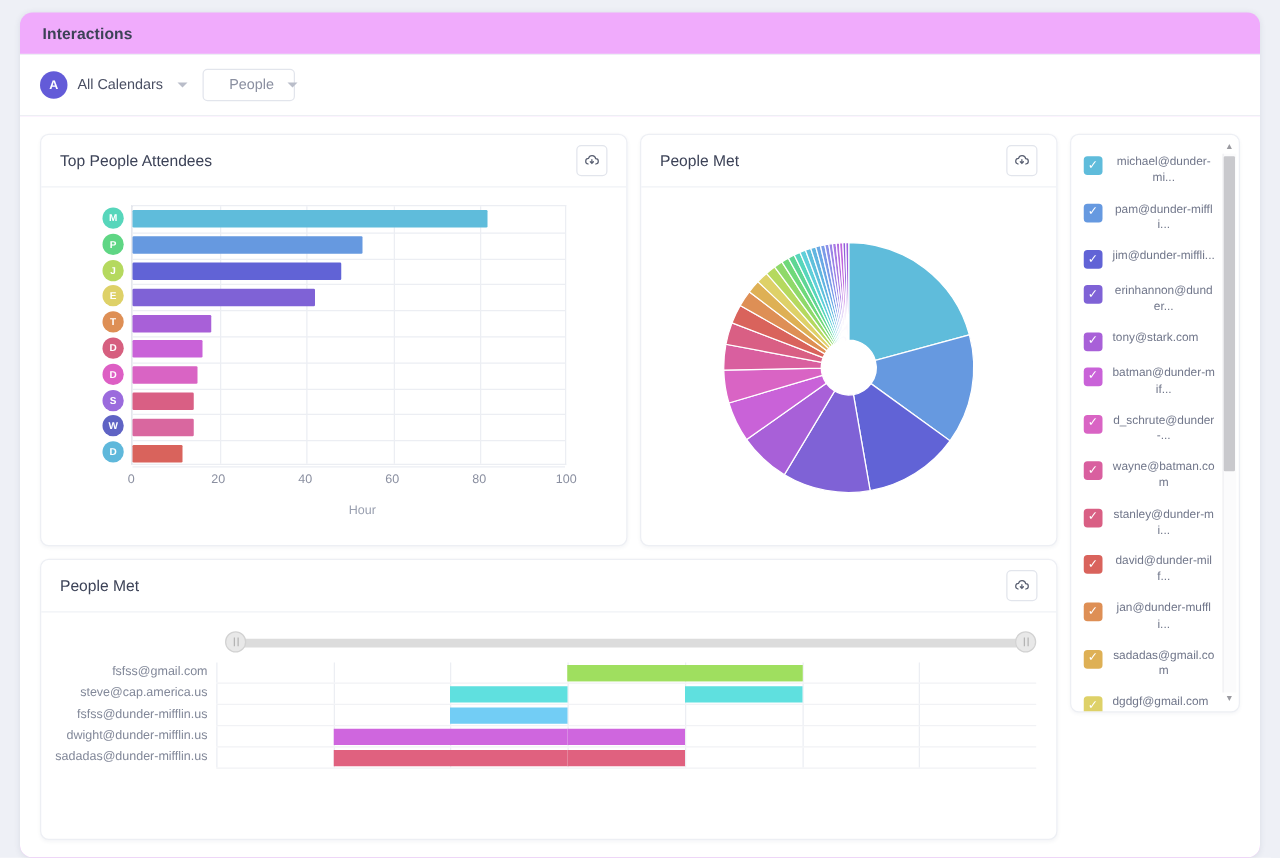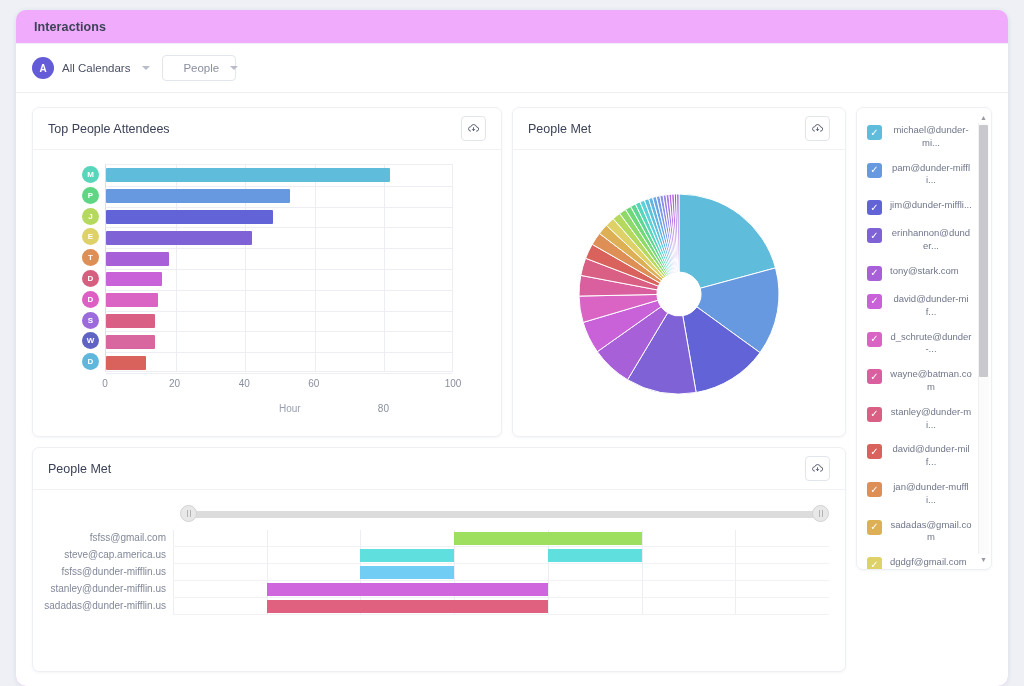--- a/index.html
+++ b/index.html
@@ -192,21 +192,21 @@
           <div class="av" style="top: 99.1px; background: rgb(222, 143, 85);">T</div>
           <div class="av" style="top: 119.9px; background: rgb(214, 95, 127);">D</div>
           <div class="av" style="top: 140.7px; background: rgb(221, 95, 196);">D</div>
           <div class="av" style="top: 161.5px; background: rgb(155, 107, 221);">S</div>
           <div class="av" style="top: 182.3px; background: rgb(95, 99, 196);">W</div>
           <div class="av" style="top: 203.1px; background: rgb(95, 184, 219);">D</div>
           <div class="xt" style="left: 72px; top: 228px;">0</div>
           <div class="xt" style="left: 141.6px; top: 228px;">20</div>
           <div class="xt" style="left: 211.2px; top: 228px;">40</div>
           <div class="xt" style="left: 280.8px; top: 228px;">60</div>
-          <div class="xt" style="left: 350.4px; top: 228px; margin-top: 25px;">80</div>
+          <div class="xt" style="left: 350.4px; top: 228px;">80</div>
           <div class="xt" style="left: 420px; top: 228px;">100</div>
           <div class="xlab">Hour</div>
         </div>
     </div>
 
     <div class="card" id="card-donut">
       <div class="card-head">
         <span class="card-title">People Met</span>
         <span class="dl">
           <svg width="13" height="13" viewBox="0 0 24 24" fill="none" stroke="#5a6072" stroke-width="1.8" stroke-linecap="round">
@@ -358,21 +358,21 @@
           <div class="li">
             <span class="cb" style="background: rgb(127, 98, 214);">✓</span>
             <span class="li-label">erinhannon@dunder...</span>
           </div>
           <div class="li">
             <span class="cb" style="background: rgb(168, 96, 216);">✓</span>
             <span class="li-label">tony@stark.com</span>
           </div>
           <div class="li">
             <span class="cb" style="background: rgb(201, 98, 216);">✓</span>
-            <span class="li-label">david@dunder-mif...</span>
+            <span class="li-label">batman@dunder-mif...</span>
           </div>
           <div class="li">
             <span class="cb" style="background: rgb(217, 100, 196);">✓</span>
             <span class="li-label">d_schrute@dunder-...</span>
           </div>
           <div class="li">
             <span class="cb" style="background: rgb(217, 95, 159);">✓</span>
             <span class="li-label">wayne@batman.com</span>
           </div>
           <div class="li">
@@ -456,21 +456,21 @@
               <div class="tl-cell" style="left: 0%; width: 14.2857%;"></div>
               <div class="tl-cell" style="left: 14.2857%; width: 14.2857%;"></div>
               <div class="tl-cell" style="left: 28.5714%; width: 14.2857%;"></div>
               <div class="tl-cell" style="left: 42.8571%; width: 14.2857%;"></div>
               <div class="tl-cell" style="left: 57.1429%; width: 14.2857%;"></div>
               <div class="tl-cell" style="left: 71.4286%; width: 14.2857%;"></div>
               <div class="tl-cell" style="left: 85.7143%; width: 14.2857%;"></div>
               <div class="tl-bar" style="left: 28.5714%; width: 14.2857%; background: rgb(114, 205, 245);"></div>
             </div>
             <div class="tl-row">
-              <span class="tl-name">stanley@dunder-mifflin.us</span>
+              <span class="tl-name">dwight@dunder-mifflin.us</span>
               <div class="tl-cell" style="left: 0%; width: 14.2857%;"></div>
               <div class="tl-cell" style="left: 14.2857%; width: 14.2857%;"></div>
               <div class="tl-cell" style="left: 28.5714%; width: 14.2857%;"></div>
               <div class="tl-cell" style="left: 42.8571%; width: 14.2857%;"></div>
               <div class="tl-cell" style="left: 57.1429%; width: 14.2857%;"></div>
               <div class="tl-cell" style="left: 71.4286%; width: 14.2857%;"></div>
               <div class="tl-cell" style="left: 85.7143%; width: 14.2857%;"></div>
               <div class="tl-bar" style="left: 14.2857%; width: 28.5714%; background: rgb(207, 102, 222);"></div>
               <div class="tl-bar" style="left: 42.8571%; width: 14.2857%; background: rgb(207, 102, 222);"></div>
             </div>

